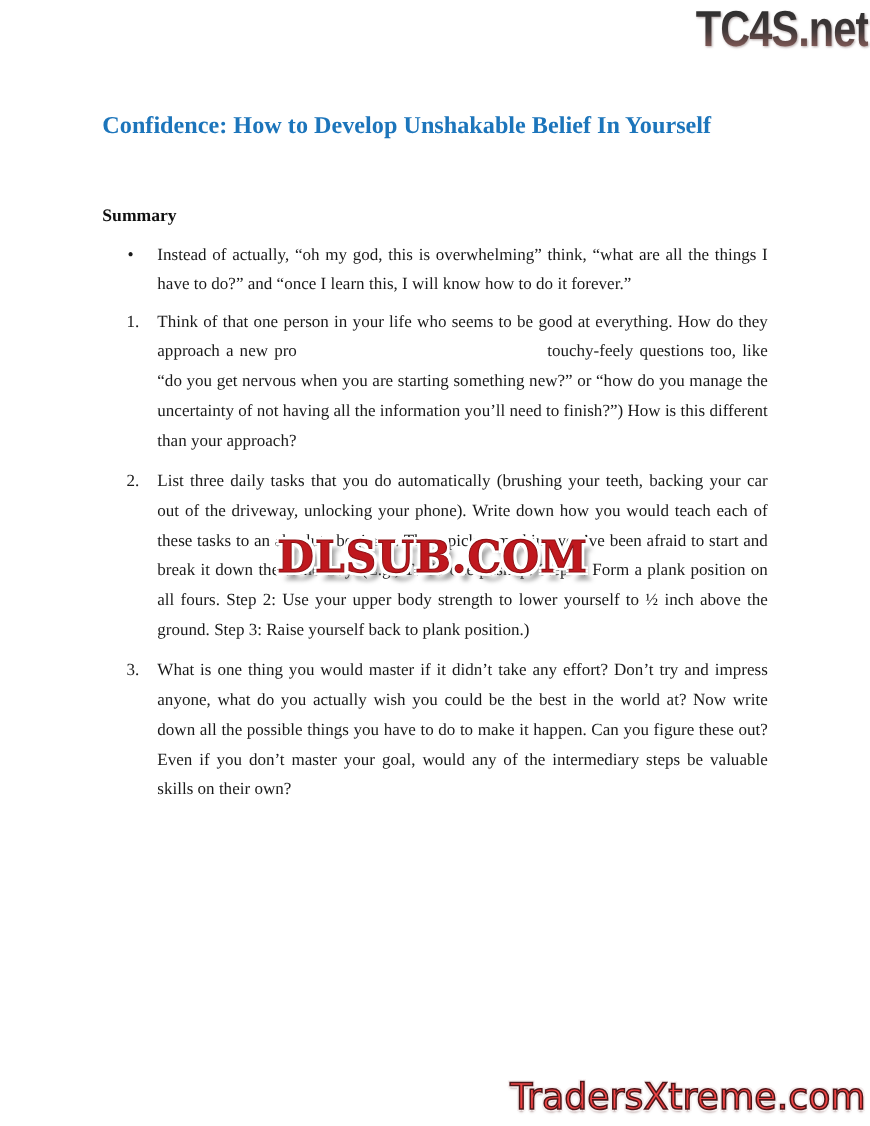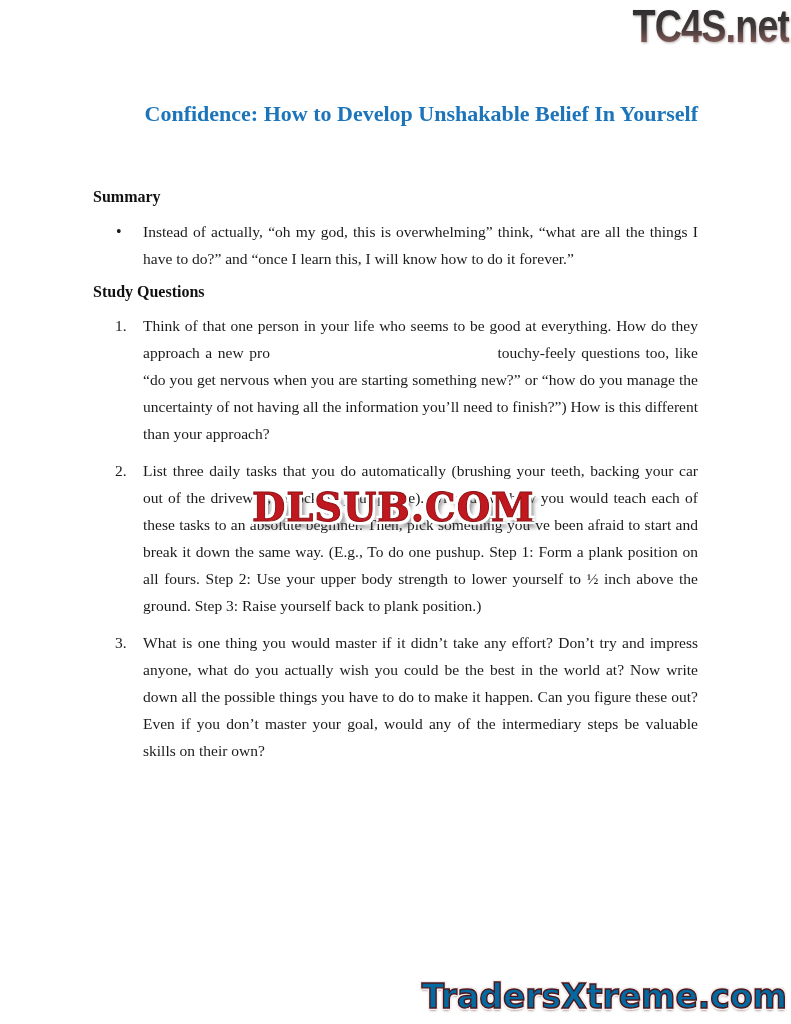--- a/index.html
+++ b/index.html
@@ -27,21 +27,20 @@
 
   
   .content {
     position:absolute; left:93px; top:0; width:605px;
     padding-top:100px;
   }
 
   .doc-title {
     font-size:22px; line-height:28px; font-weight:700;
     color:#1c75bb;
-    text-align:right;
   }
 
   .section-heading {
     margin-top:56px;
     font-size:16px; line-height:26px; font-weight:700;
     color:#111;
   }
   .section-heading.second { margin-top:7px; }
 
   ul.bullets { list-style:none; margin-top:8px; }
@@ -89,23 +88,23 @@
       -3px -3px 0 #fff, 3px -3px 0 #fff, -3px 3px 0 #fff, 3px 3px 0 #fff,
       -3px 0 0 #fff, 3px 0 0 #fff, 0 -3px 0 #fff, 0 3px 0 #fff,
       6px 7px 4px rgba(90,90,90,0.55);
     white-space:nowrap;
   }
 
   
   .wm-bottom {
     position:absolute; right:4px; bottom:8px;
     font-family:"DejaVu Sans", sans-serif;
-    font-weight:700; font-size:33px; line-height:38px;
+    font-weight:400; font-size:33px; line-height:38px;
     letter-spacing:0px;
-    color:#0369a1;
+    color:#ef4444;
     -webkit-text-stroke:1.4px #4e1518;
     text-shadow:
       -2px -2px 0 #f4eded, 2px -2px 0 #f4eded, -2px 2px 0 #f4eded, 2px 2px 0 #f4eded,
       0 3px 2px rgba(120,80,80,0.5);
     white-space:nowrap;
   }
 </style>
 </head>
 <body>
 
@@ -114,21 +113,20 @@
 <div class="content">
 
   <h1 class="doc-title">Confidence: How to Develop Unshakable Belief In Yourself</h1>
 
   <h2 class="section-heading">Summary</h2>
 
   <ul class="bullets">
     <li>Instead of actually, “oh my god, this is overwhelming” think, “what are all the things I have to do?” and “once I learn this, I will know how to do it forever.”</li>
   </ul>
 
-  <h2 class="section-heading second">Study Questions</h2>
 
   <ol class="questions">
     <li>
       <span class="q-num">1.</span><span>Think of that one person in your life who seems to be good at everything. How do they approach a new pro</span><span class="obscured-gap"></span><span> touchy-feely questions too, like “do you get nervous when you are starting something new?” or “how do you manage the uncertainty of not having all the information you’ll need to finish?”) How is this different than your approach? </span>
     </li>
     <li>
       <span class="q-num">2.</span><span>List three daily tasks that you do automatically (brushing your teeth, backing your car out of the driveway, unlocking your phone). Write down how you would teach each of these tasks to an absolute beginner. Then, pick something you’ve been afraid to start and break it down the same way. (E.g., To do one pushup. Step 1: Form a plank position on all fours. Step 2: Use your upper body strength to lower yourself to ½ inch above the ground. Step 3: Raise yourself back to plank position.)</span>
     </li>
     <li>
       <span class="q-num">3.</span><span>What is one thing you would master if it didn’t take any effort? Don’t try and impress anyone, what do you actually wish you could be the best in the world at? Now write down all the possible things you have to do to make it happen. Can you figure these out? Even if you don’t master your goal, would any of the intermediary steps be valuable skills on their own?</span>

